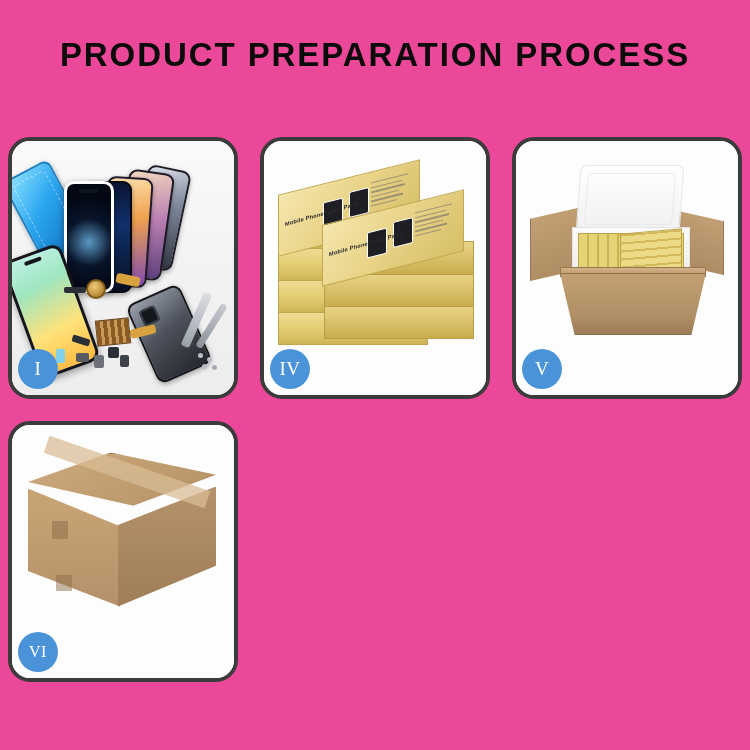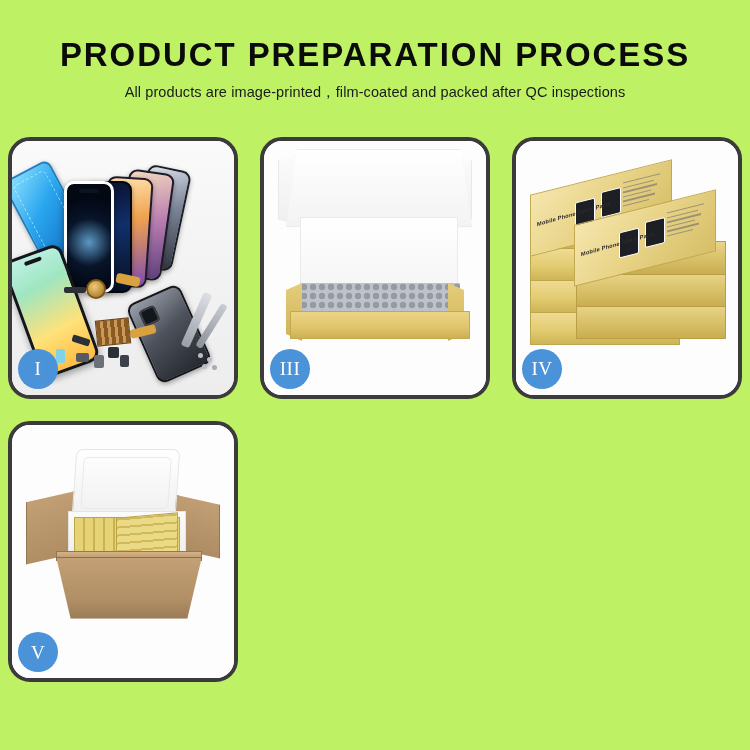--- a/index.html
+++ b/index.html
@@ -2,21 +2,21 @@
 <html><head>
 <meta charset="utf-8">
 <style>
   * { box-sizing: border-box; margin: 0; padding: 0; }
   html, body {
     width: 750px; height: 750px;
     background: #ffffff;
     font-family: "Liberation Sans", sans-serif;
     overflow: hidden;
   }
-  .page { position: relative; width: 750px; height: 750px; background: #bef264; }
+  .page { position: relative; width: 750px; height: 750px; background: #ec4899; }
 
   
   .header { width: 100%; padding-top: 34px; text-align: center; }
   .title {
     font-family: "Liberation Sans", sans-serif;
     font-size: 34px;
     font-weight: 700;
     letter-spacing: 2.0px;
     color: #0b0b0b;
     line-height: 40px;
@@ -335,21 +335,20 @@
   .c-shadow { position:absolute; left: 100px; top: 20px; width: 104px; height: 50px;
     background: rgba(228,236,240,.55); border-radius: 10px; z-index:-1; }
 </style>
 </head>
 <body>
 
 <div class="page">
 
   <div class="header">
     <div class="title">PRODUCT PREPARATION PROCESS</div>
-    <div class="subtitle">All products are image-printed，film-coated and packed after QC inspections</div>
   </div>
 
   <div class="grid">
 
     <div class="panel">
       <div class="panel-media p1">
         <div class="ph ph-blue"></div>
         <div class="ph ph-fan1"></div>
         <div class="ph ph-fan2"></div>
         <div class="ph ph-fan3"></div>
@@ -371,33 +370,20 @@
         <div class="smallpart sp6"></div>
         <div class="smallpart sp7"></div>
         <div class="tool"></div>
         <div class="tool2"></div>
         <div class="screws"></div>
       </div>
       <div class="badge">I</div>
     </div>
 
 
-    <div class="panel">
-      <div class="panel-media p3">
-        <div class="k-flapL"></div>
-        <div class="k-flapR"></div>
-        <div class="k-lid"></div>
-        <div class="k-foam"></div>
-        <div class="k-bubbles"></div>
-        <div class="k-left"></div>
-        <div class="k-right"></div>
-        <div class="k-front"></div>
-      </div>
-      <div class="badge">III</div>
-    </div>
 
     <div class="panel">
       <div class="panel-media p4">
         <div class="stack">
           <div class="sbox" style="left:6px; top:156px;"></div>
           <div class="sbox" style="left:6px; top:124px;"></div>
           <div class="sbox" style="left:6px; top:92px;"></div>
           <div class="sbox" style="left:6px; top:60px;"></div>
           <div class="sbox-side" style="left:52px; top:150px;"></div>
           <div class="sbox-side" style="left:52px; top:118px;"></div>
@@ -442,15 +428,27 @@
         <div class="v-foamlid"></div>
         <div class="v-foambox"></div>
         <div class="v-yellow"></div>
         <div class="v-yellow2"></div>
         <div class="v-rim"></div>
         <div class="v-front"></div>
       </div>
       <div class="badge">V</div>
     </div>
 
+    <div class="panel">
+      <div class="panel-media p6">
+        <div class="c-shadow"></div>
+        <div class="c-top"></div>
+        <div class="c-left"></div>
+        <div class="c-right"></div>
+        <div class="c-tape"></div>
+        <div class="c-tab1"></div>
+        <div class="c-tab2"></div>
+      </div>
+      <div class="badge wide">VI</div>
+    </div>
 
   </div>
 </div>
 
 </body></html>

